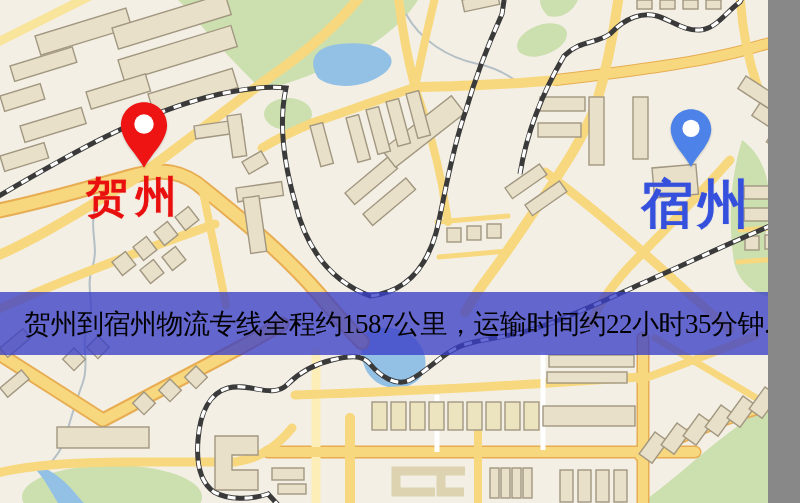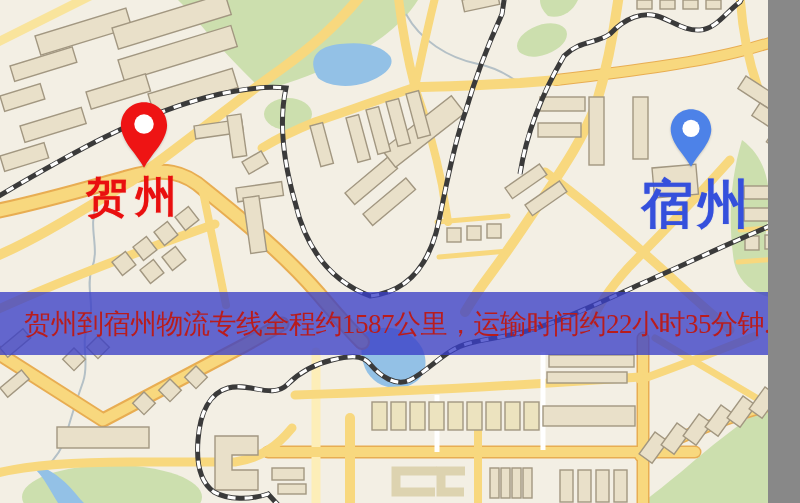--- a/index.html
+++ b/index.html
@@ -21,21 +21,21 @@
   .label-dest{left:641px;top:179px;font-size:52px;letter-spacing:4px;color:#3550dc;
     text-shadow:0 0 1px rgba(53,80,220,.55);}
   .banner{
     position:absolute;left:0;top:292px;width:800px;height:63px;
     background:rgba(58,63,199,0.78);
     display:flex;align-items:center;
     padding-left:24px;box-sizing:border-box;
   }
   .banner-text{
     font-family:"Liberation Serif","DejaVu Serif",serif;
-    color:#b91c1c;font-size:27px;letter-spacing:-0.5px;white-space:nowrap;
+    color:#000000;font-size:27px;letter-spacing:-0.5px;white-space:nowrap;
   }
 </style>
 </head>
 <body>
 
 <div class="stage">
 
   <svg class="map-svg" viewBox="0 0 800 503" xmlns="http://www.w3.org/2000/svg">
 
     <rect x="0" y="0" width="800" height="503" fill="#f3efe4"></rect>

